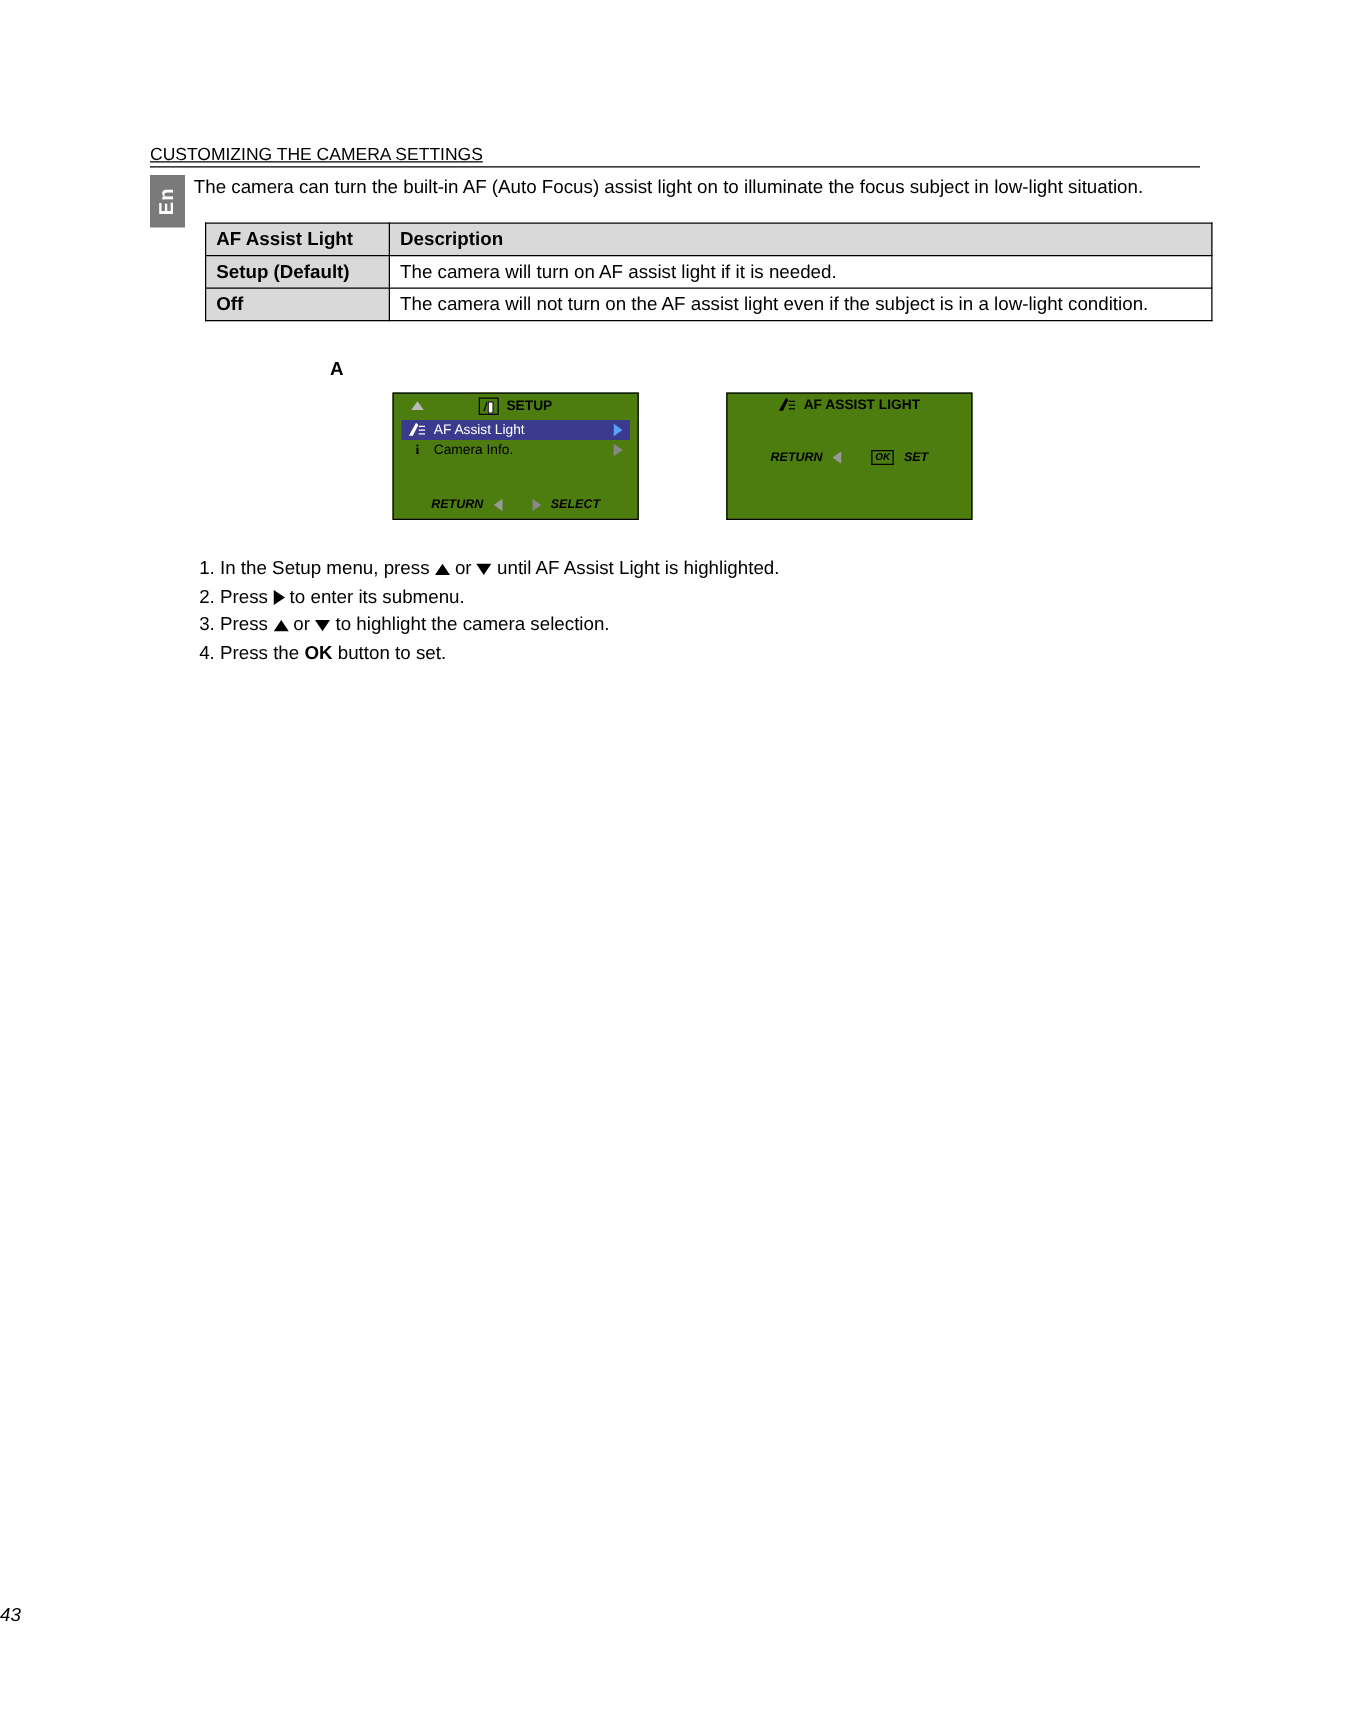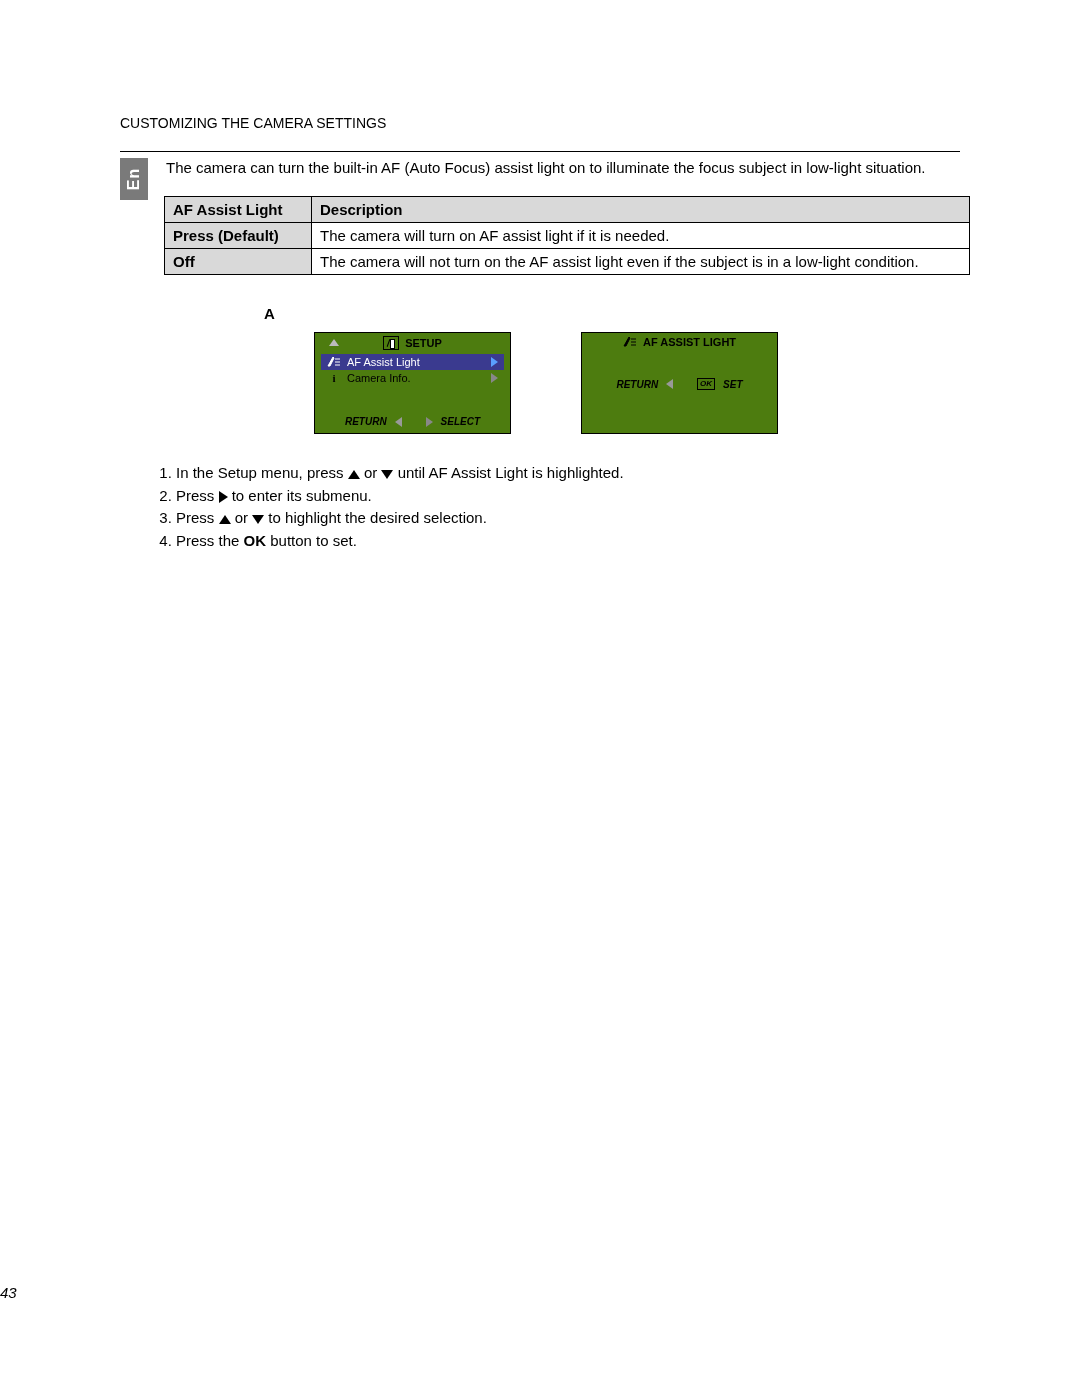--- a/index.html
+++ b/index.html
@@ -9,21 +9,22 @@
     background: #fff;
     font-family: Arial, Helvetica, sans-serif;
     color: #000;
     position: relative;
   }
   .page-inner {
     padding: 115px 120px 0 120px;
   }
   .section-header {
     font-size: 14px;
-    margin-bottom: 20px;
+    margin-bottom: 2px;
+    text-decoration: underline;
   }
   .rule {
     border: none;
     border-top: 1px solid #000;
     margin: 2px 0 6px 0;
   }
   .content-row {
     display: flex;
     align-items: flex-start;
   }
@@ -47,21 +48,21 @@
   }
   .content-col { flex: 1; }
   .heading {
     font-size: 16px;
     font-weight: bold;
     margin: 0 0 4px 0;
   }
   .desc {
     font-size: 15px;
     line-height: 1.35;
-    margin: 0 0 18px 12px;
+    margin: 0 0 18px 1px;
   }
   table.opts {
     width: 100%;
     border-collapse: collapse;
     font-size: 15px;
     margin-bottom: 30px;
     margin-left: 10px;
   }
   table.opts th, table.opts td {
     border: 1px solid #000;
@@ -251,21 +252,21 @@
     <div class="content-col">
       <p class="desc">The camera can turn the built-in AF (Auto Focus) assist light on to illuminate the focus subject in low-light situation.</p>
 
       <table class="opts">
         <tbody>
             <tr>
           <th>AF Assist Light</th>
           <th>Description</th>
         </tr>
         <tr>
-          <td class="key">Press (Default)</td>
+          <td class="key">Setup (Default)</td>
           <td>The camera will turn on AF assist light if it is needed.</td>
         </tr>
         <tr>
           <td class="key">Off</td>
           <td>The camera will not turn on the AF assist light even if the subject is in a low-light condition.</td>
         </tr>
       </tbody>
         </table>
 
       <div class="letter-a">A</div>
@@ -328,21 +329,21 @@
       </div>
 
       <ol class="steps">
         <li>
           <span>In the Setup menu, press </span><span class="tri-inline tri-up-b"></span><span> or </span><span class="tri-inline tri-down-b"></span><span> until AF Assist Light is highlighted.</span>
         </li>
         <li>
           <span>Press </span><span class="tri-inline tri-right-b"></span><span> to enter its submenu.</span>
         </li>
         <li>
-          <span>Press </span><span class="tri-inline tri-up-b"></span><span> or </span><span class="tri-inline tri-down-b"></span><span> to highlight the desired selection.</span>
+          <span>Press </span><span class="tri-inline tri-up-b"></span><span> or </span><span class="tri-inline tri-down-b"></span><span> to highlight the camera selection.</span>
         </li>
         <li>
           <span>Press the </span><b>OK</b><span> button to set.</span>
         </li>
       </ol>
 
     </div>
   </div>
 </div>
 

